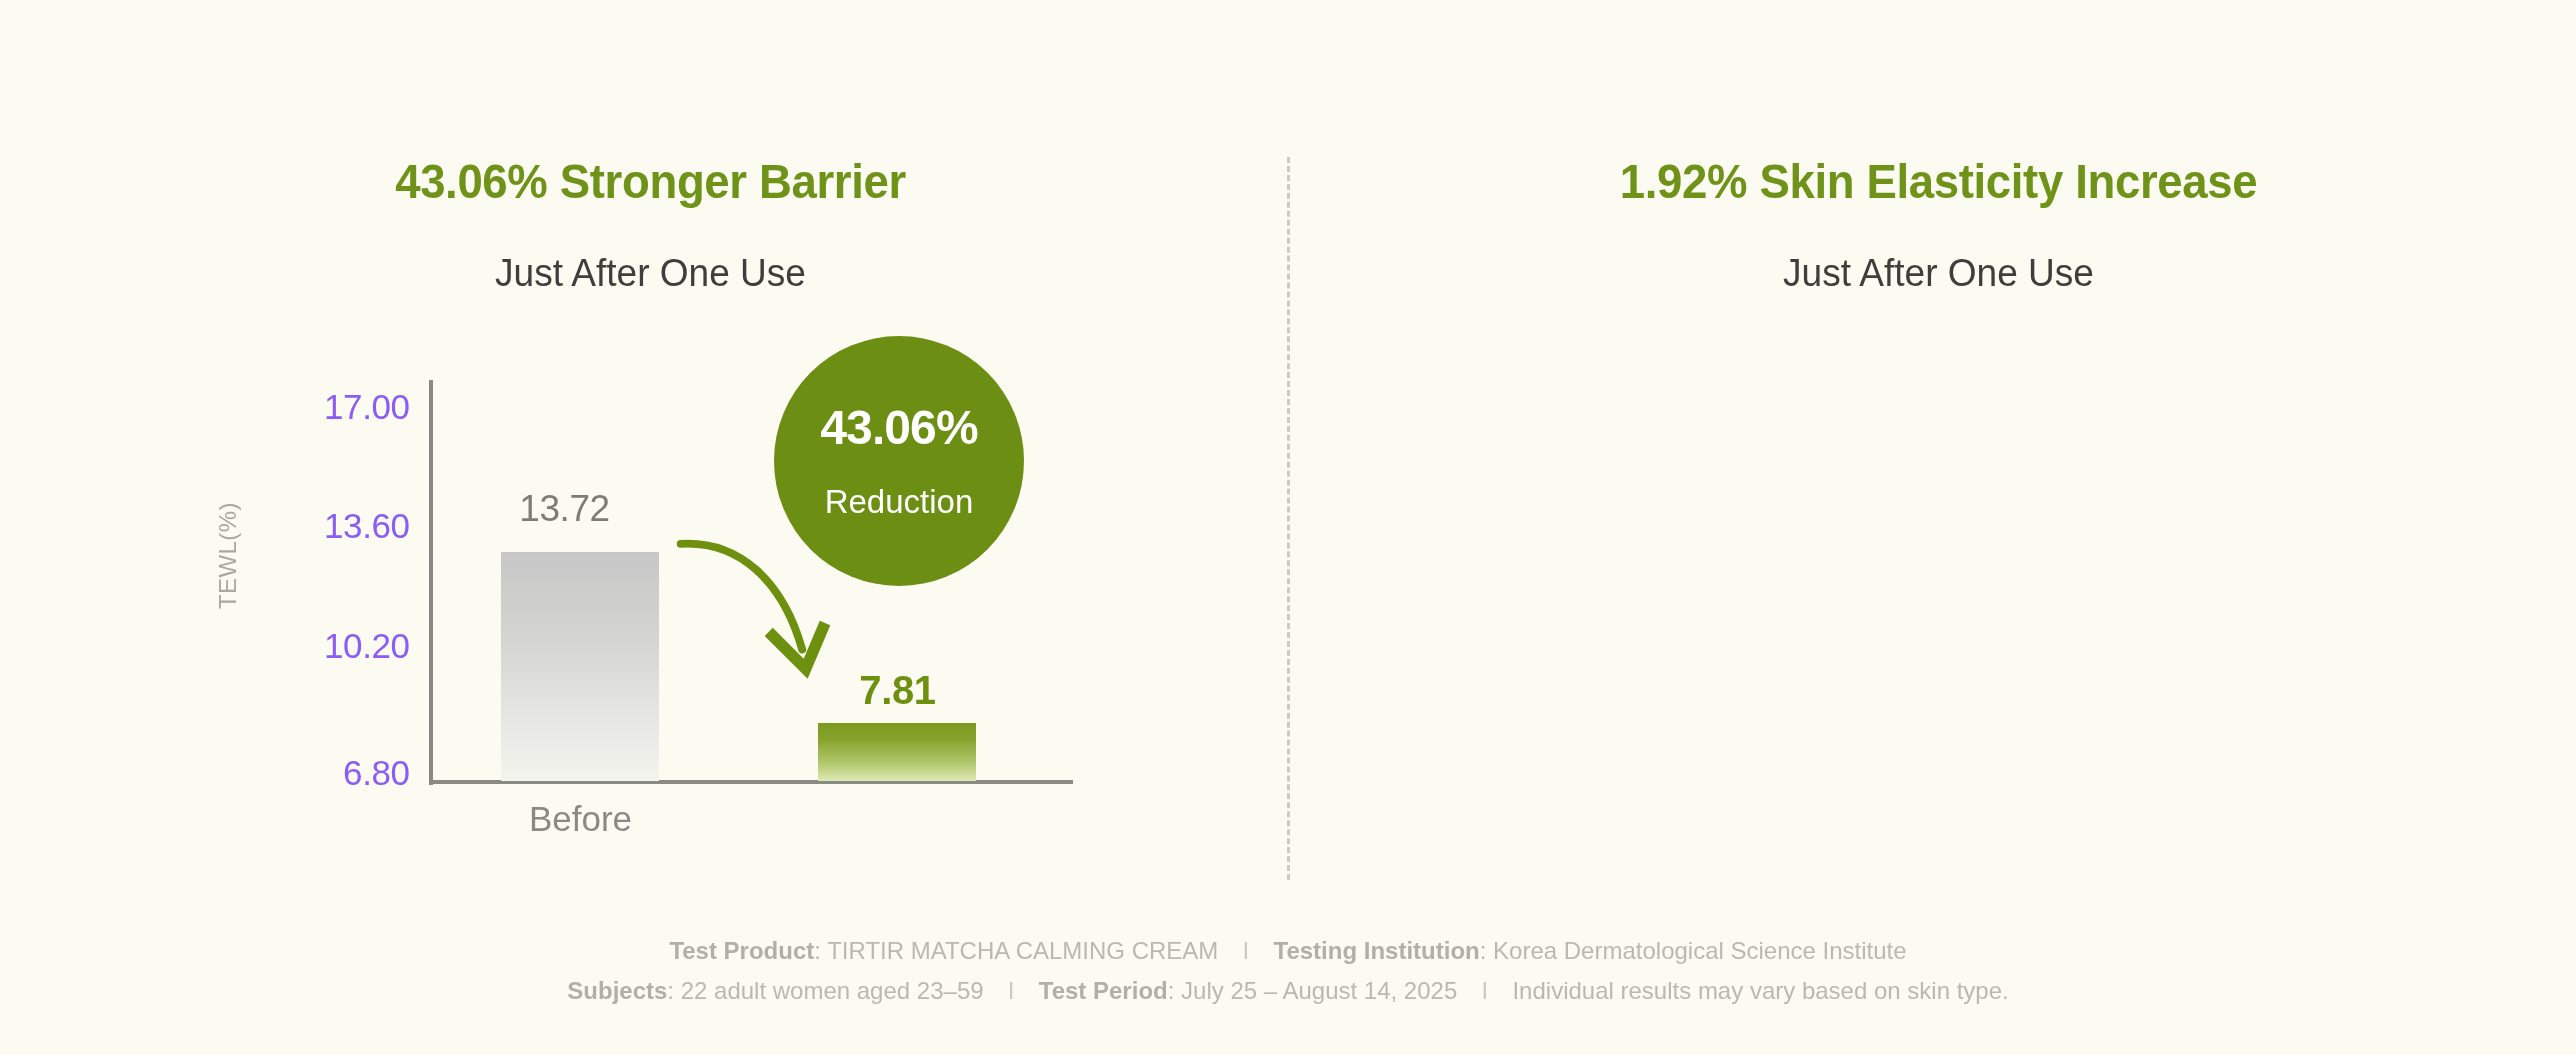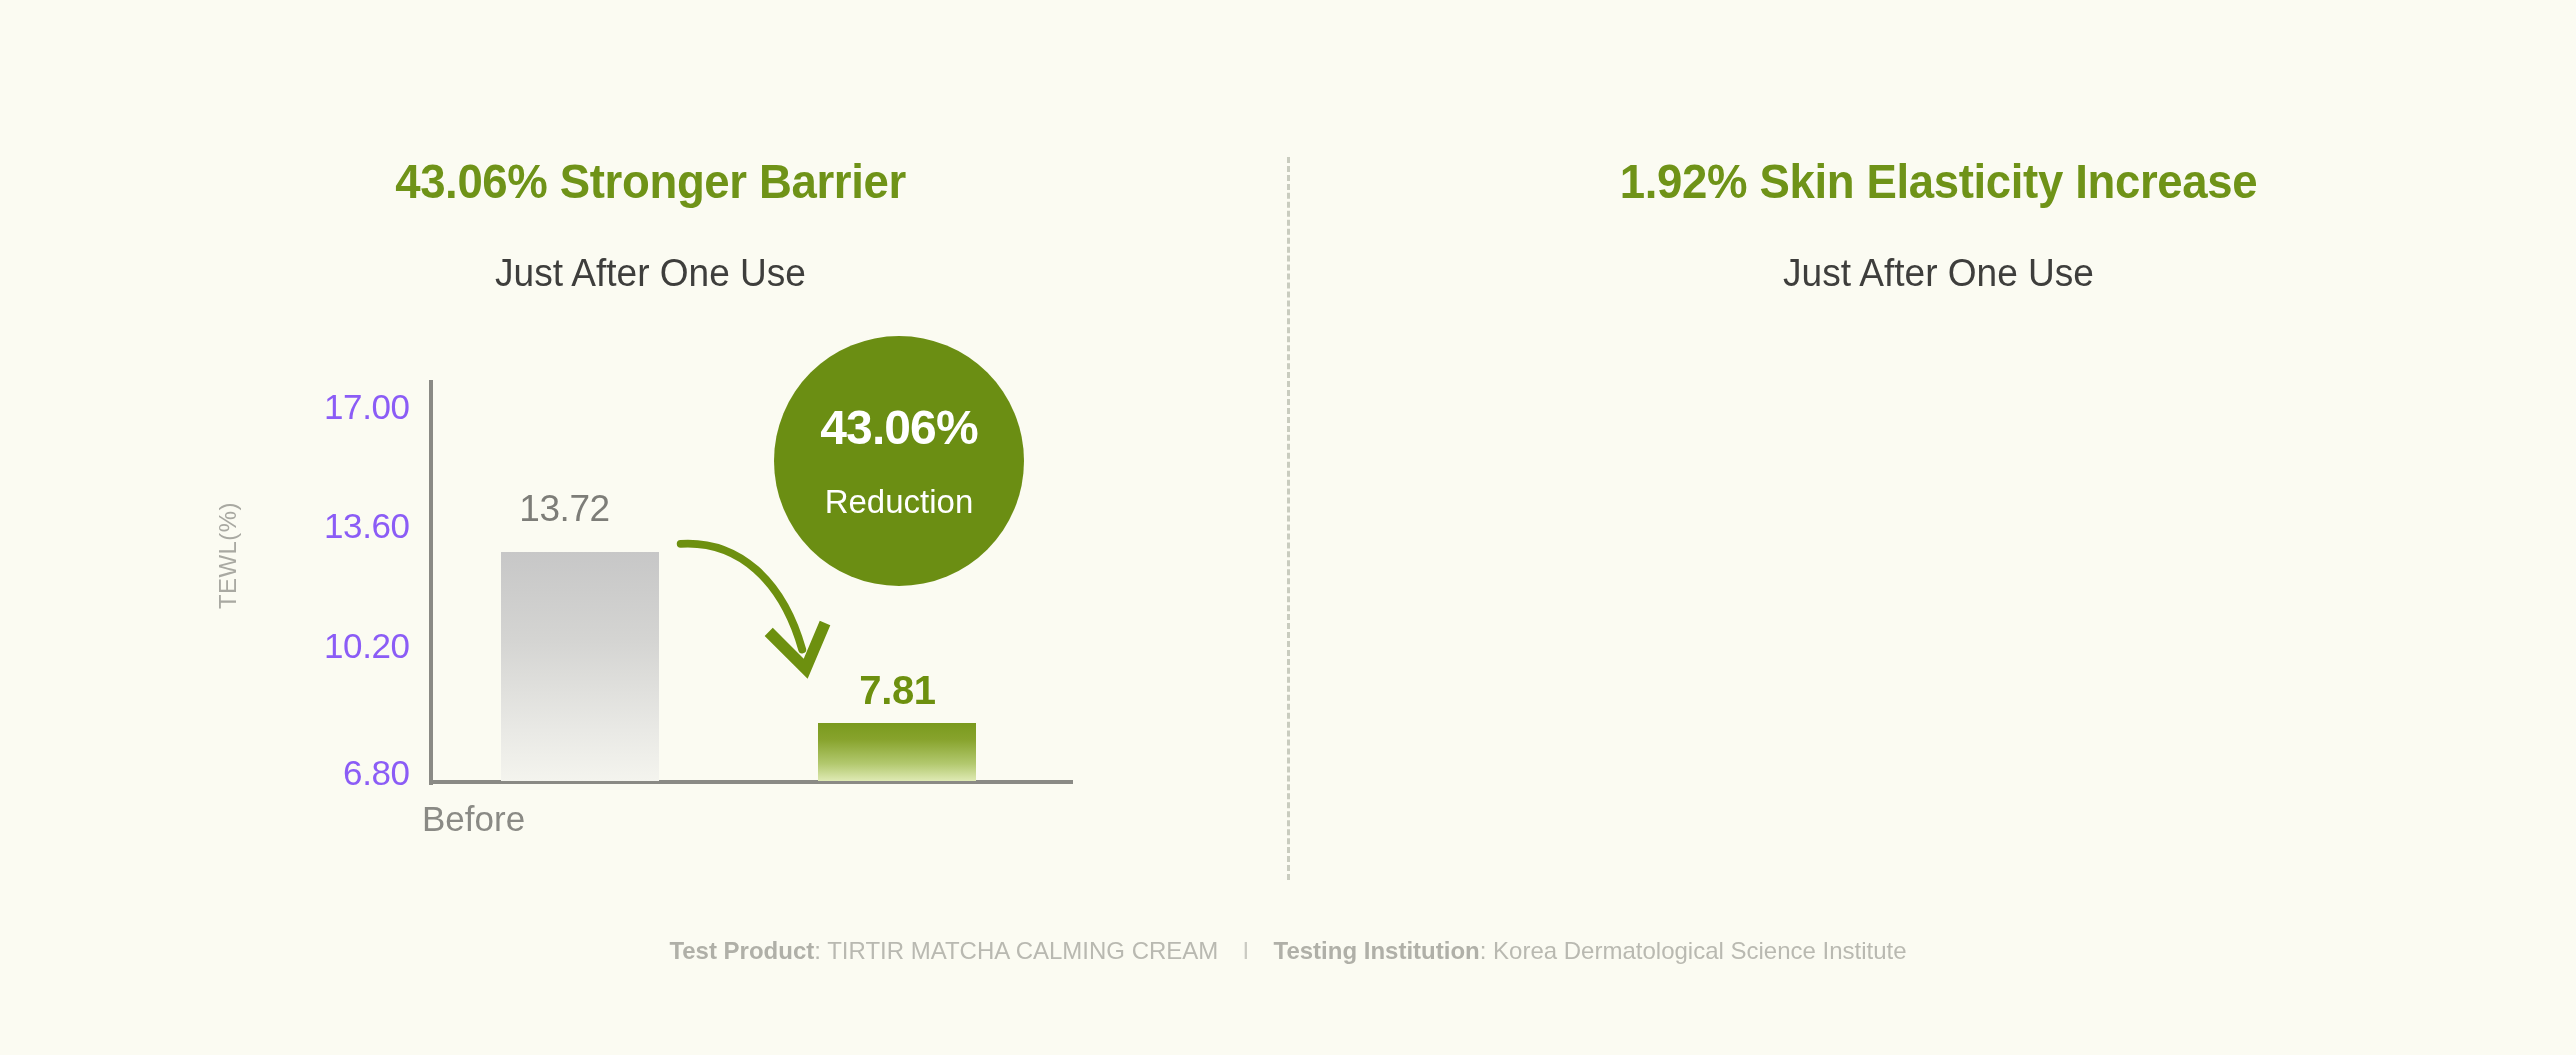--- a/index.html
+++ b/index.html
@@ -129,21 +129,21 @@
     text-align: center;
     line-height: 1;
     white-space: nowrap;
   }
   .bar-value.gray  { font-size: 37px; font-weight: 400; color: #7d7d78; letter-spacing: -0.4px; }
   .bar-value.green { font-size: 40px; font-weight: 700; color: #6d900f; letter-spacing: -0.4px; }
 
   .bar-cat {
     position: absolute;
     width: 317px;
-    text-align: left;
+    text-align: center;
     top: 421px;
     line-height: 1;
     white-space: nowrap;
   }
   .bar-cat.gray  { font-size: 35px; font-weight: 400; color: #8a8a85; }
   .bar-cat.green { font-size: 35px; font-weight: 700; color: #6d900f; }
 
   
   .badge {
     position: absolute;
@@ -250,14 +250,21 @@
   <div class="panel-subtitle">Just After One Use</div>
 
 </div>
 
 <div id="footer">
   <div class="footer-line">
     <span class="footer-strong">Test Product</span><span>: TIRTIR MATCHA CALMING CREAM</span>
     <span class="footer-sep">I</span>
     <span class="footer-strong">Testing Institution</span><span>: Korea Dermatological Science Institute</span>
   </div>
+  <div class="footer-line">
+    <span class="footer-strong">Subjects</span><span>: 22 adult women aged 23–59</span>
+    <span class="footer-sep">I</span>
+    <span class="footer-strong">Test Period</span><span>: July 25 – August 14, 2025</span>
+    <span class="footer-sep">I</span>
+    <span>Individual results may vary based on skin type.</span>
+  </div>
 </div>
 
 
 </body></html>

